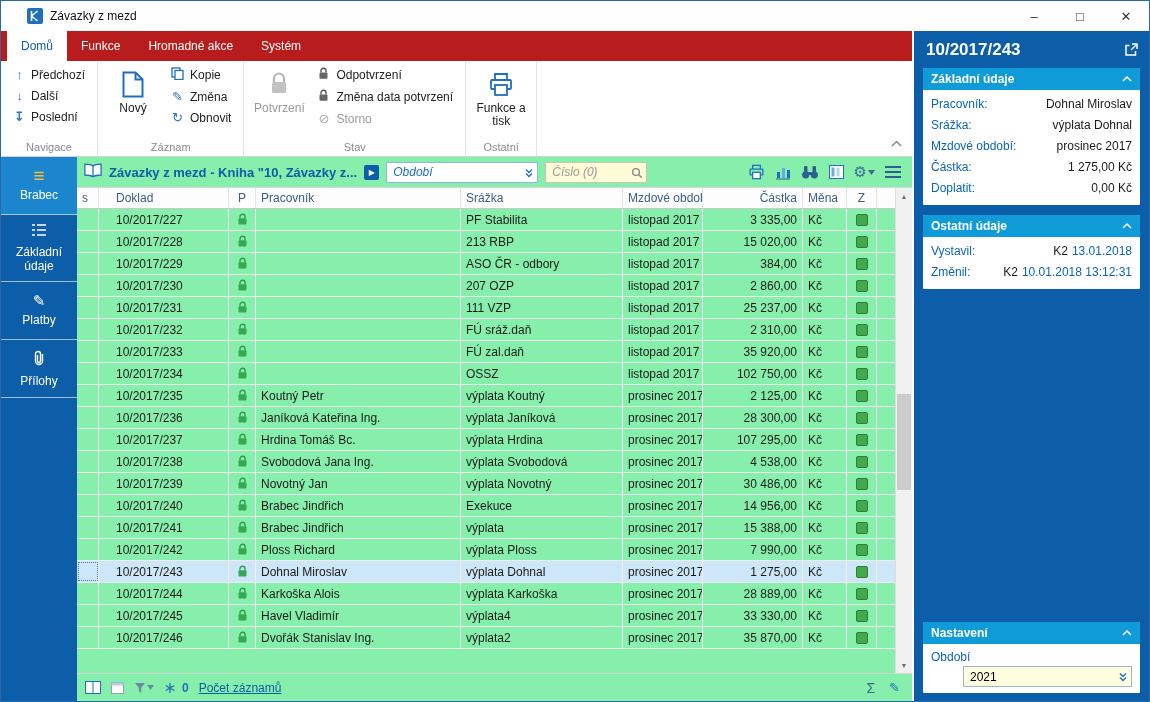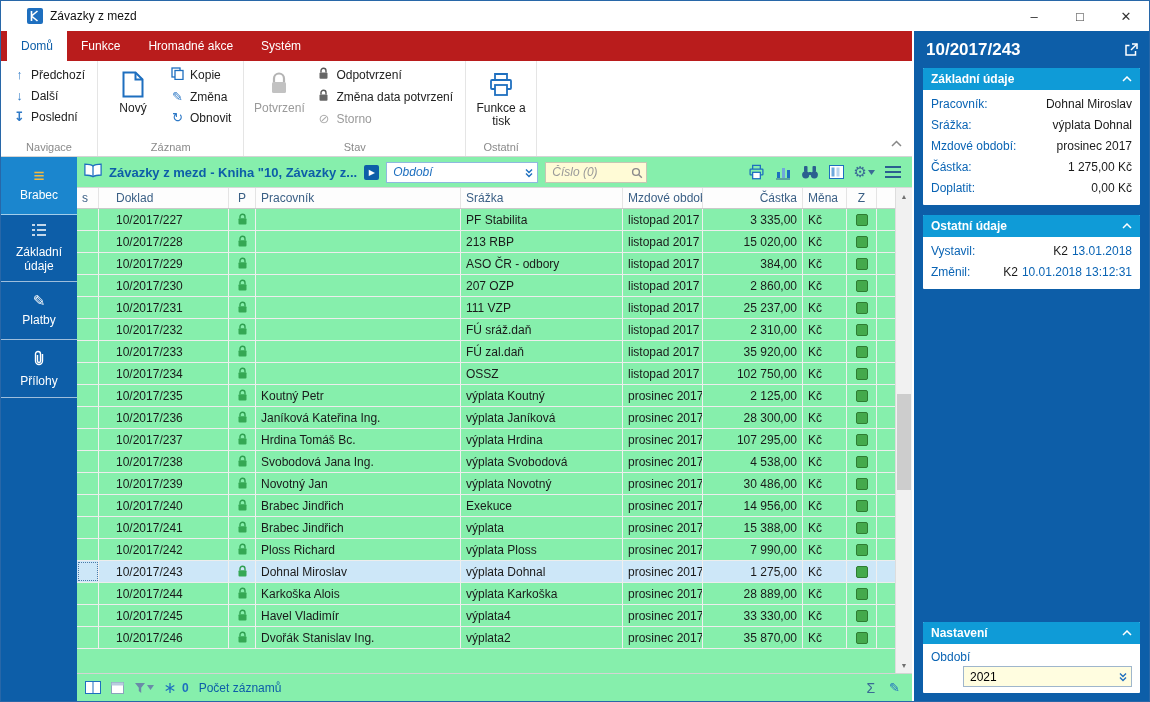--- a/index.html
+++ b/index.html
@@ -81,21 +81,21 @@
   
   .vscroll { width:17px; flex:none; background:#F1F1F1; border-left:1px solid #DDD; display:flex; flex-direction:column; }
   .sb-btn { height:16px; flex:none; display:flex; align-items:center; justify-content:center; font-size:7px; color:#707070; cursor:default; }
   .sb-track { flex:1; position:relative; }
   .sb-thumb { position:absolute; left:1px; right:1px; top:42%; height:96px; background:#CDCDCD; cursor:default; }
 
   
   .status-bar { height:28px; flex:none; border-top:1px solid #D4D4D4; display:flex; align-items:center; gap:10px; padding:0 8px; }
   .sb-ico { display:flex; align-items:center; gap:1px; cursor:default; }
   .count-badge { color:#1E6FBF; font-weight:bold; margin-left:-4px; }
-  .count-label { color:#0D5EA8; }
+  .count-label { color:#0D5EA8;text-decoration:underline; }
   .status-right { margin-left:auto; display:flex; align-items:center; gap:14px; padding-right:4px; }
   .sigma { color:#3A6A95; font-size:14px; cursor:default; }
   .pencil { color:#1E6FBF; font-size:13px; cursor:default; }
 
   
   .right-panel { flex:1; background:#0D5EA8; border-left:2px solid #fff; display:flex; flex-direction:column; min-width:0; padding:0 9px; }
   .panel-header { display:flex; align-items:center; padding:9px 2px 8px 3px; color:#fff; flex:none; }
   .panel-title { font-size:17px; font-weight:bold; }
   .popout { margin-left:auto; cursor:default; display:flex; }
   .card { background:#fff; border-radius:1px; overflow:hidden; flex:none; }

